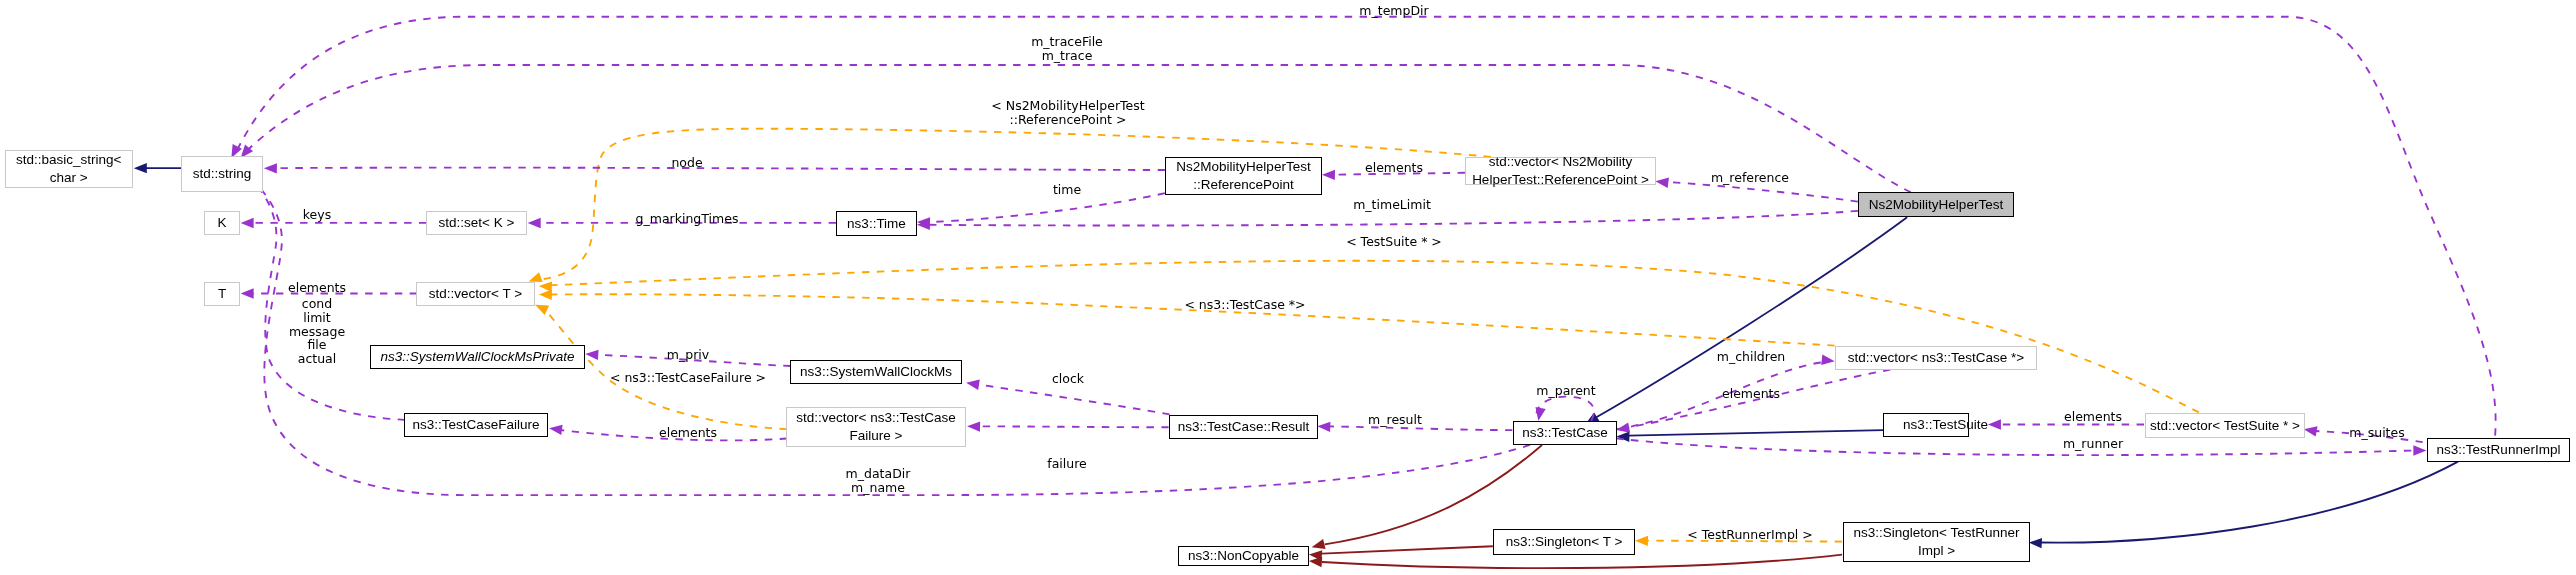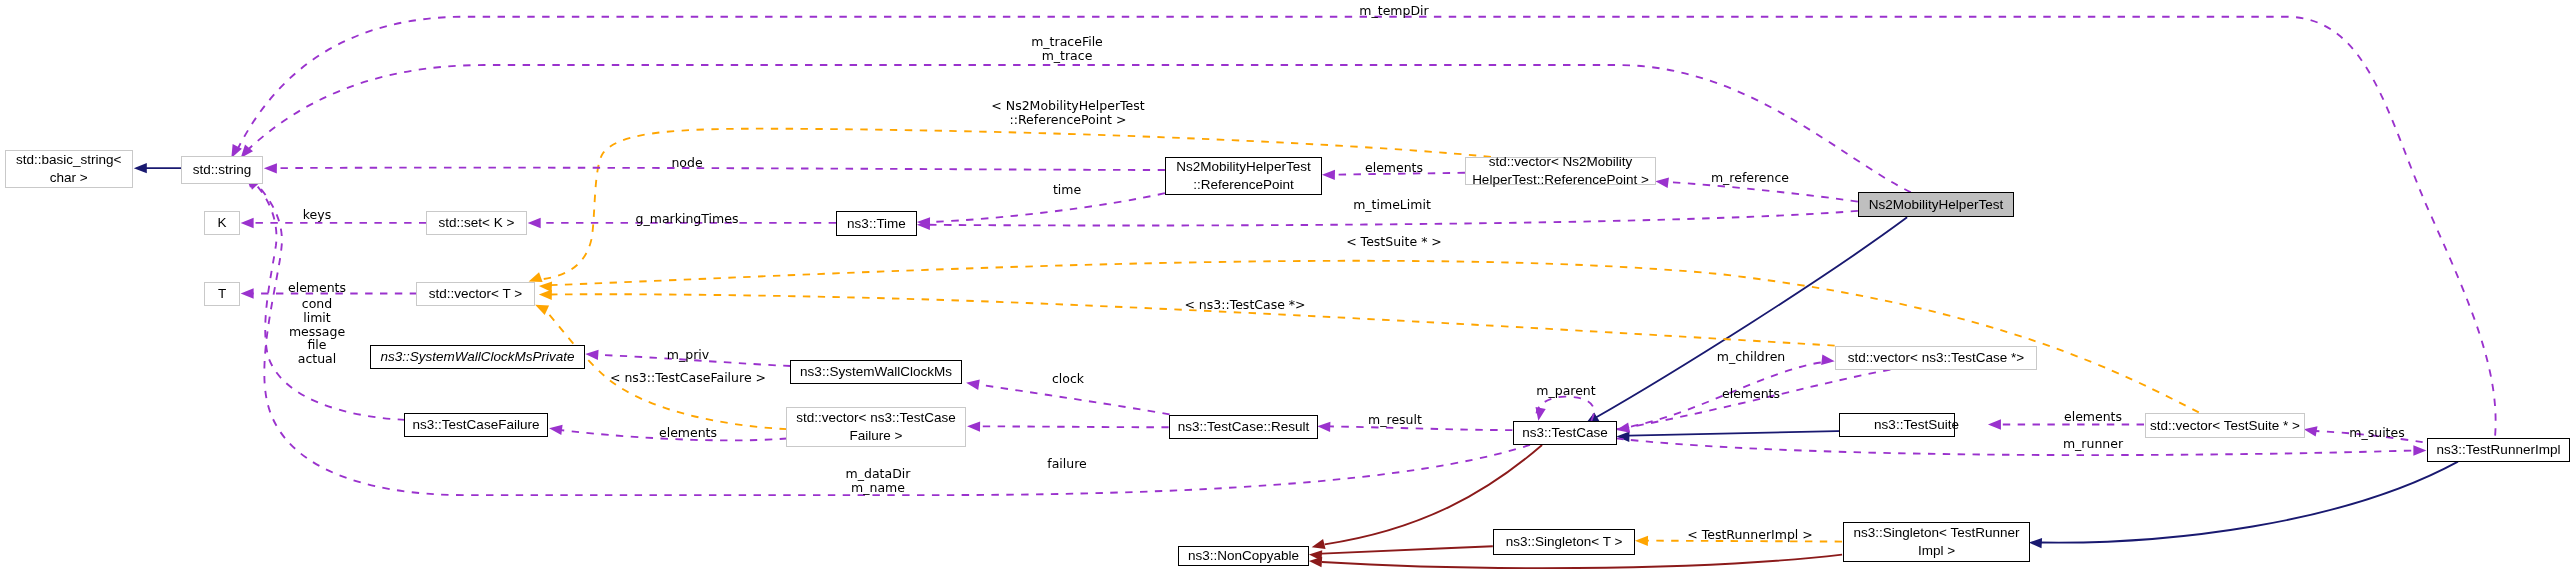--- a/index.html
+++ b/index.html
@@ -157,40 +157,40 @@
         <path d="M2607,476 C2580,472 2548,467 2492,464" fill="none" stroke="#9a32cd" stroke-width="2" stroke-dasharray="8,8"></path>
         <polygon points="2479,462 2493.759738337106,458.91615107046863 2491.8148787472364,469.9459979042054" fill="#9a32cd"></polygon>
       </g>
       <g>
         <path d="M1739,472 C1880,488 2150,492 2400,489 C2490,488 2560,486 2598,485" fill="none" stroke="#9a32cd" stroke-width="2" stroke-dasharray="8,8"></path>
         <polygon points="2611,485 2597,490.6 2597,479.4" fill="#9a32cd"></polygon>
       </g>
     </svg>
 <div class="node n-lib" style="left: 4.6px; top: 150px; width: 128px; height: 38px;">std::basic_string&lt;
 char &gt;</div>
-    <div class="node n-lib" style="left: 181px; top: 156px; width: 82px; height: 28px;">std::string</div>
+    <div class="node n-lib" style="left: 181px; top: 156px; width: 82px; height: 36px;">std::string</div>
     <div class="node n-lib" style="left: 204px; top: 211px; width: 36px; height: 24px;">K</div>
     <div class="node n-lib" style="left: 426px; top: 211px; width: 101px; height: 24px;">std::set&lt; K &gt;</div>
     <div class="node n-lib" style="left: 204px; top: 282px; width: 36px; height: 24px;">T</div>
     <div class="node n-lib" style="left: 416px; top: 282px; width: 119px; height: 24px;">std::vector&lt; T &gt;</div>
     <div class="node n-ns3" style="left: 370px; top: 345px; width: 215px; height: 24px; font-style: italic;">ns3::SystemWallClockMsPrivate</div>
     <div class="node n-ns3" style="left: 790px; top: 360px; width: 172px; height: 24px;">ns3::SystemWallClockMs</div>
     <div class="node n-ns3" style="left: 404px; top: 413px; width: 144px; height: 24px;">ns3::TestCaseFailure</div>
     <div class="node n-lib" style="left: 786px; top: 407px; width: 180px; height: 40px;">std::vector&lt; ns3::TestCase
 Failure &gt;</div>
     <div class="node n-ns3" style="left: 836px; top: 211px; width: 81px; height: 25px;">ns3::Time</div>
     <div class="node n-ns3" style="left: 1165px; top: 157px; width: 157px; height: 38px;">Ns2MobilityHelperTest
 ::ReferencePoint</div>
     <div class="node n-lib" style="left: 1465px; top: 157px; width: 191px; height: 28px;">std::vector&lt; Ns2Mobility
 HelperTest::ReferencePoint &gt;</div>
     <div class="node n-ns3" style="left: 1169px; top: 415px; width: 149px; height: 24px;">ns3::TestCase::Result</div>
     <div class="node n-ns3" style="left: 1513px; top: 421px; width: 104px; height: 24px;">ns3::TestCase</div>
     <div class="node n-cur" style="left: 1858px; top: 192px; width: 156px; height: 25px;">Ns2MobilityHelperTest</div>
     <div class="node n-lib" style="left: 1835px; top: 346px; width: 202px; height: 24px;">std::vector&lt; ns3::TestCase *&gt;</div>
-    <div class="node n-ns3" style="left: 1839px; top: 413px; width: 116px; height: 24px; padding-left: 39px;">ns3::TestSuite</div>
+    <div class="node n-ns3" style="left: 1883px; top: 413px; width: 86px; height: 24px; padding-left: 39px;">ns3::TestSuite</div>
     <div class="node n-lib" style="left: 2145px; top: 413px; width: 160px; height: 25px;">std::vector&lt; TestSuite * &gt;</div>
     <div class="node n-ns3" style="left: 2427px; top: 438px; width: 143px; height: 24px;">ns3::TestRunnerImpl</div>
     <div class="node n-ns3" style="left: 1178px; top: 546px; width: 131px; height: 20px;">ns3::NonCopyable</div>
     <div class="node n-ns3" style="left: 1493px; top: 529px; width: 142px; height: 26px;">ns3::Singleton&lt; T &gt;</div>
     <div class="node n-ns3" style="left: 1843px; top: 522px; width: 187px; height: 40px;">ns3::Singleton&lt; TestRunner
 Impl &gt;</div>
     <div class="elabel" style="left: 1394px; top: 3.7px;">m_tempDir</div>
     <div class="elabel" style="left: 1067px; top: 35px;">m_traceFile
 m_trace</div>
     <div class="elabel" style="left: 1068px; top: 99px;">&lt; Ns2MobilityHelperTest

